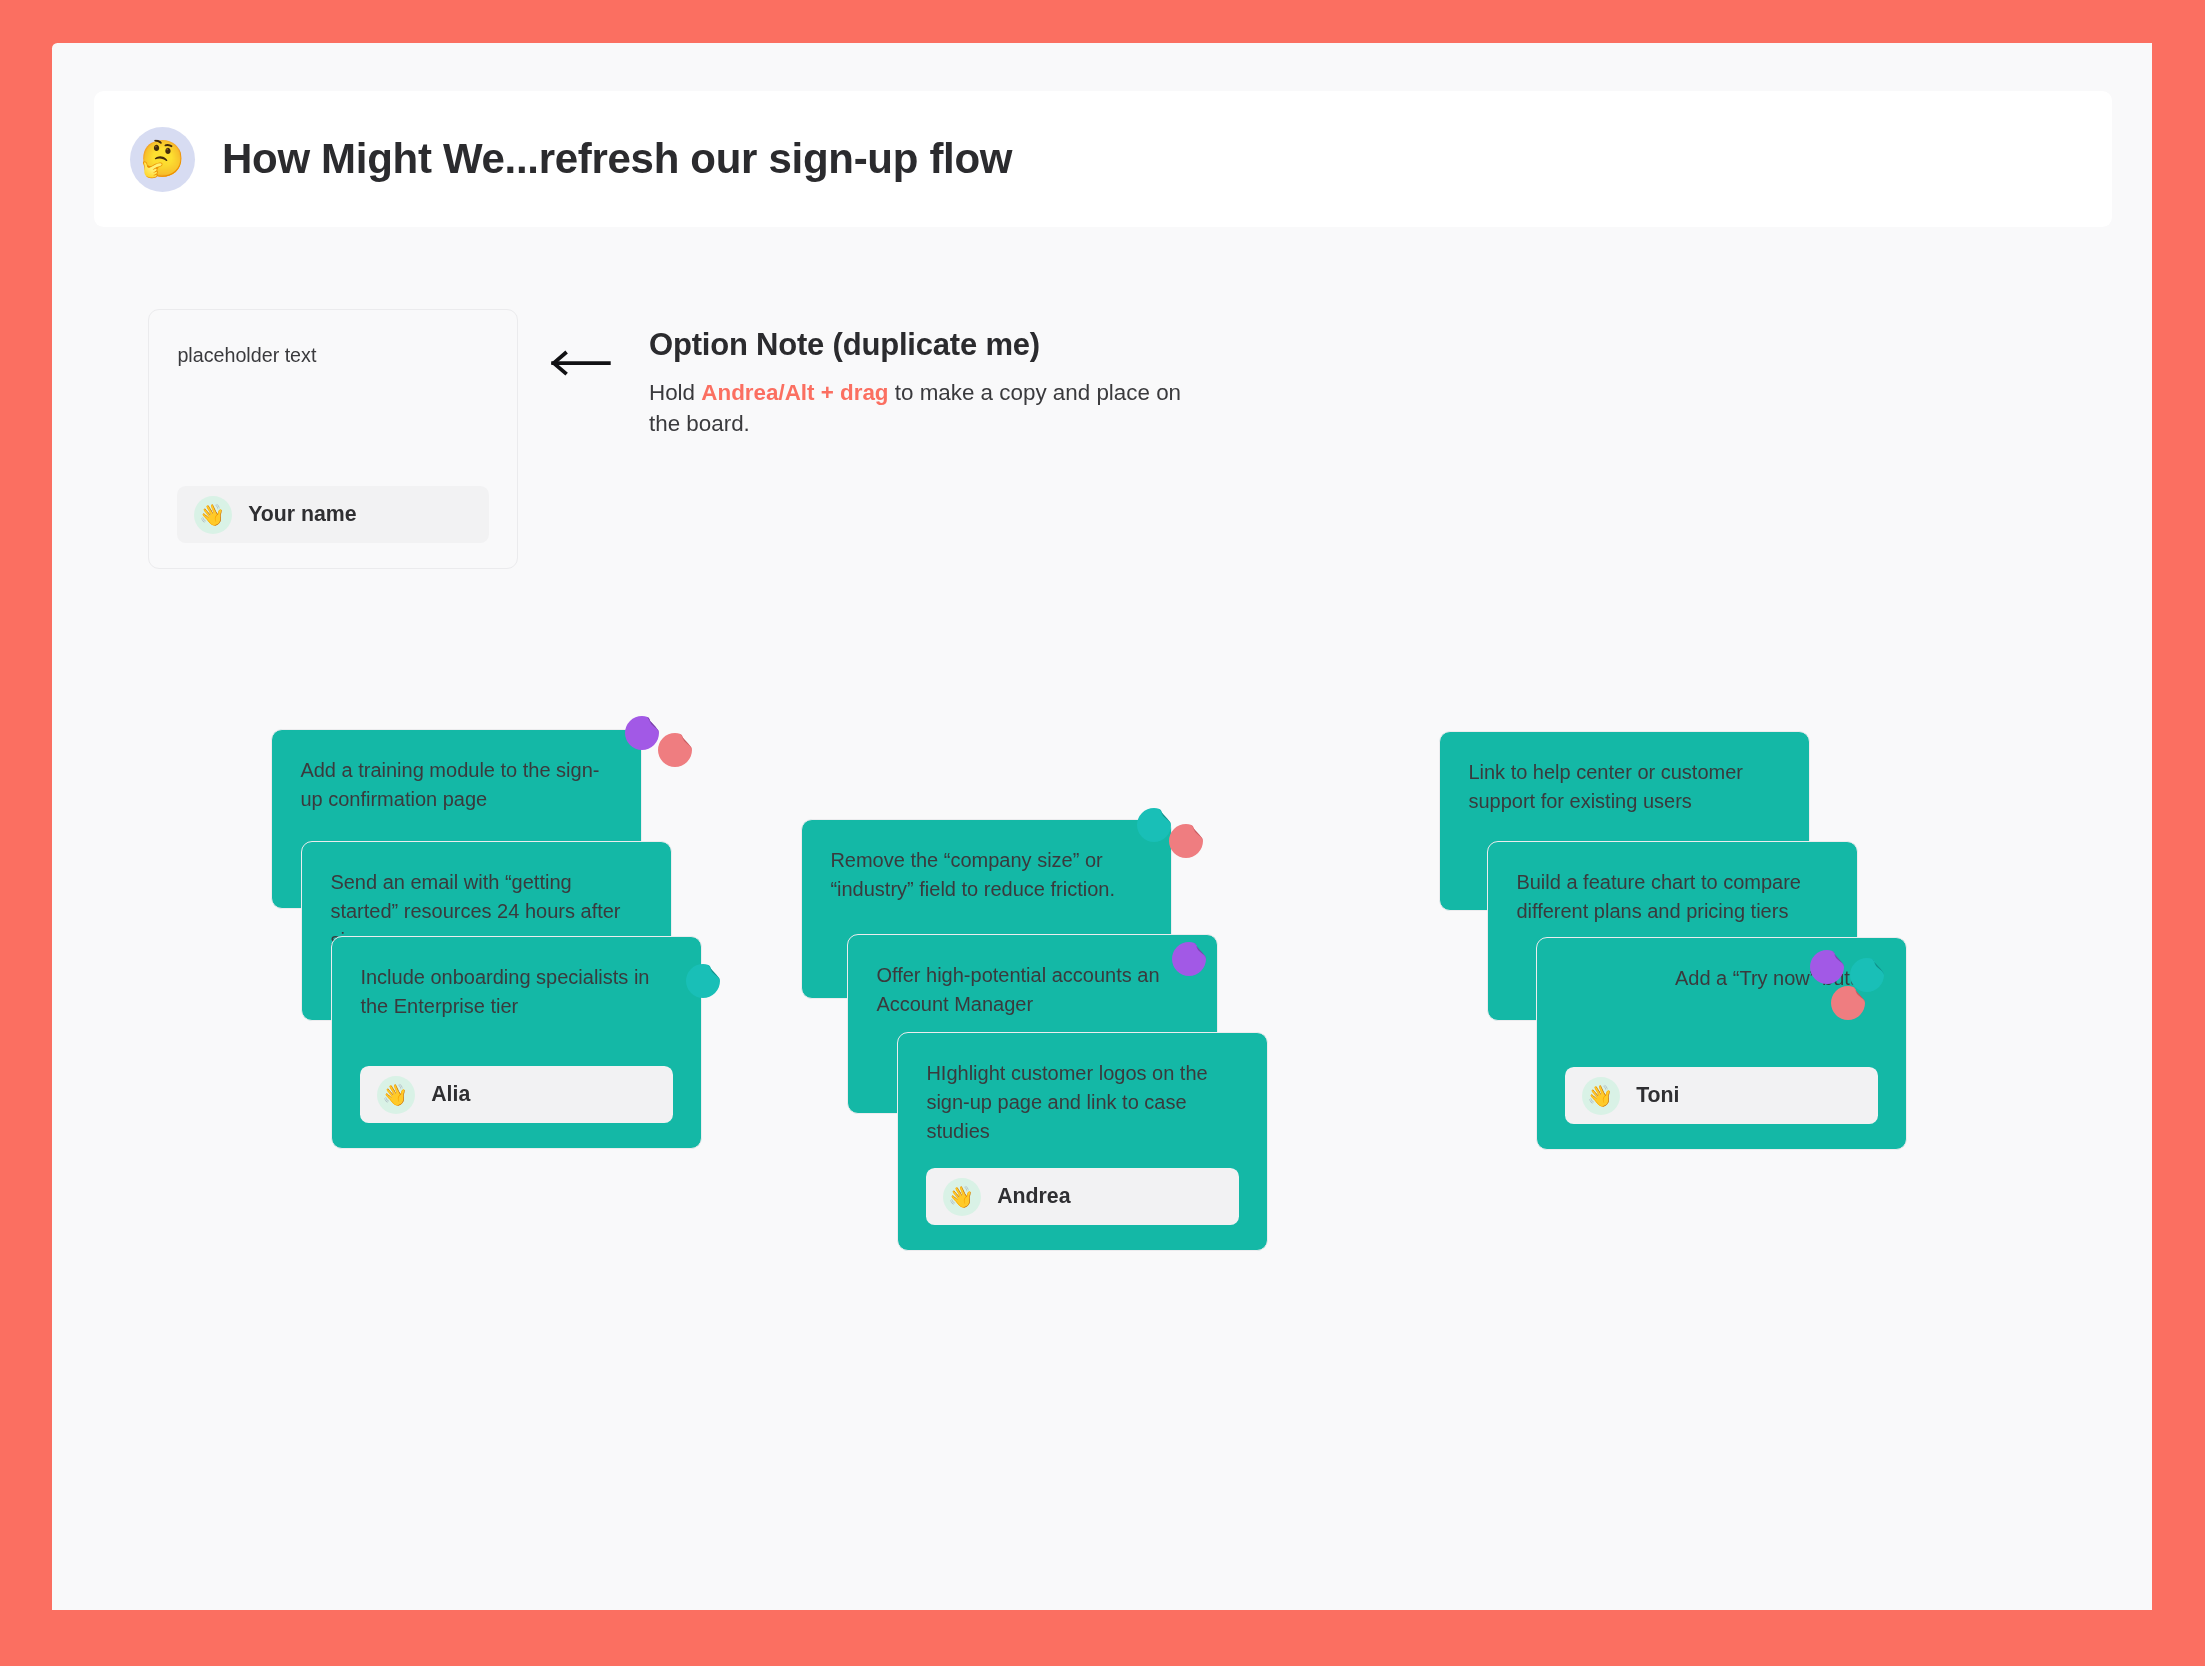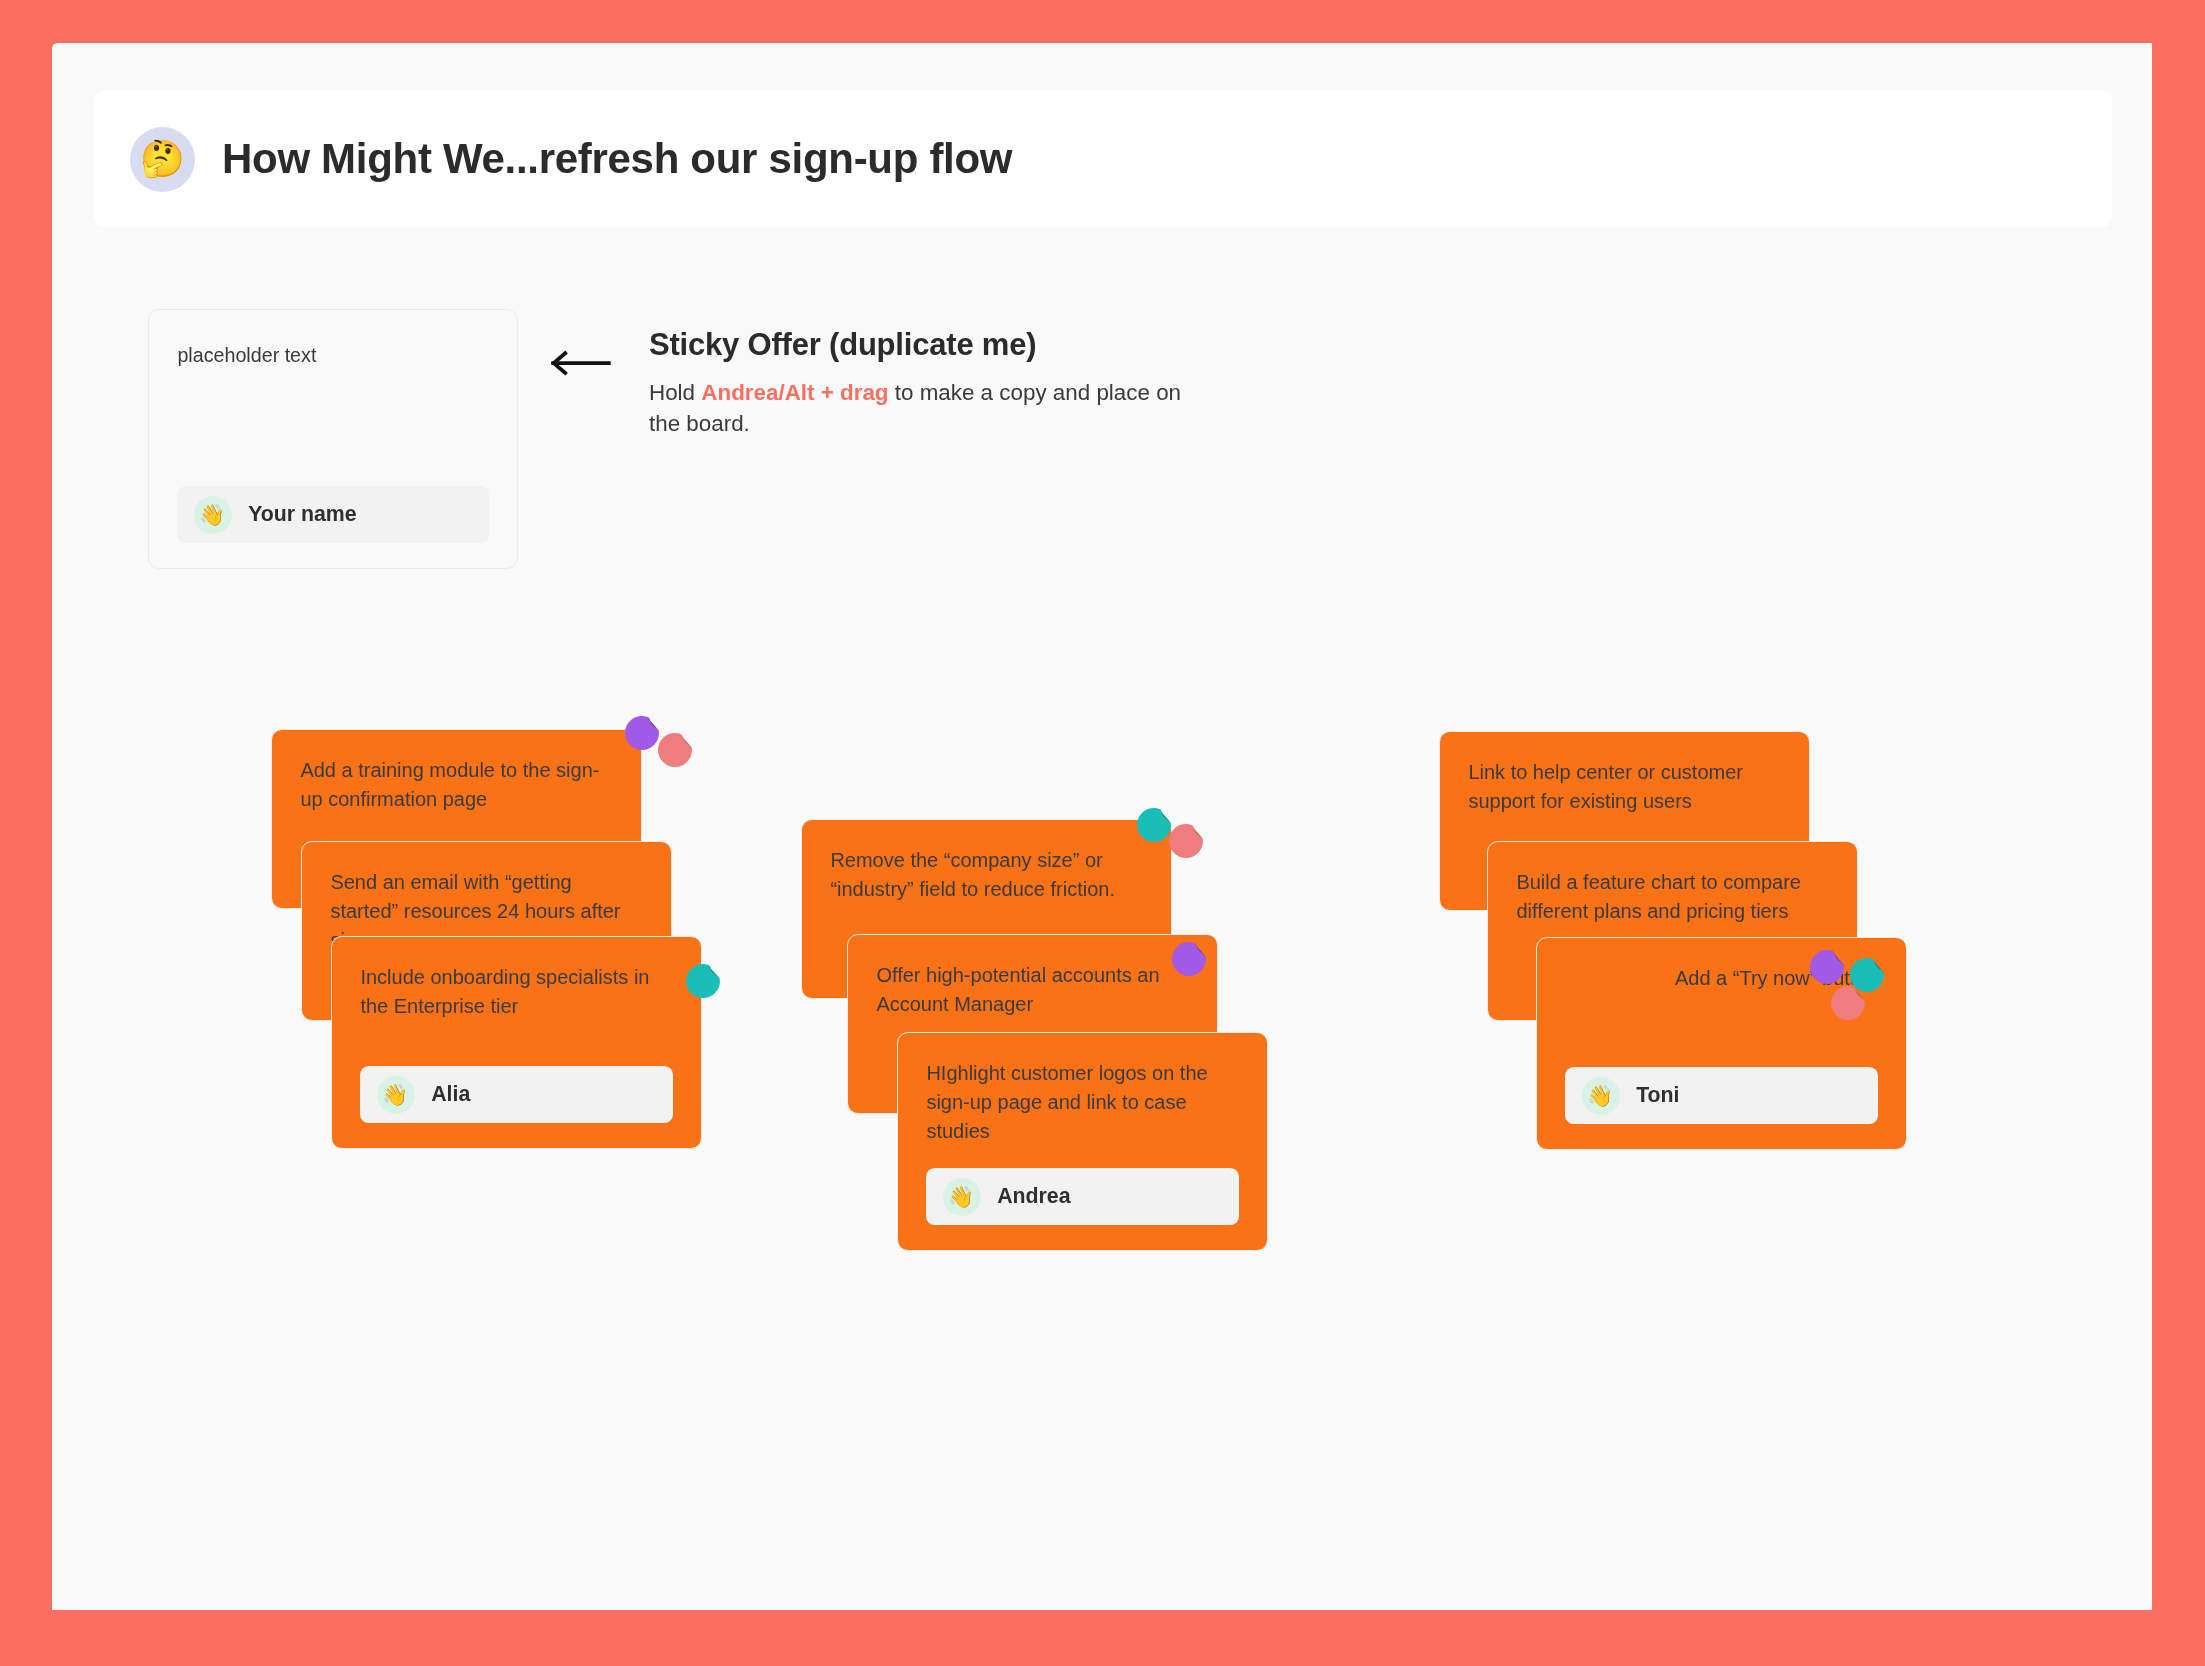--- a/index.html
+++ b/index.html
@@ -154,21 +154,21 @@
   }
   #callout-desc .hot {
     color: #FB6F61;
     font-weight: bold;
   }
 
   
   .cluster { position: absolute; }
   .sticky {
     position: absolute;
-    background: #f97316;
+    background: #14b8a6;
     border: 1.6px solid #ECECEE;
     border-radius: 11px;
     box-sizing: border-box;
     padding: 26px 28.4px 0 28.4px;
   }
   .sticky-text {
     font-size: 20px;
     line-height: 1.46;
     color: #3A3A3D;
   }
@@ -202,21 +202,21 @@
 
     <div id="callout">
       <div id="callout-row">
         <div id="callout-arrow">
           <svg viewBox="0 0 110 48" aria-hidden="true">
             <path d="M4 24 H106" stroke="#111113" stroke-width="7" fill="none" stroke-linecap="square"></path>
             <path d="M26 6 L5 24 L26 42" stroke="#111113" stroke-width="7" fill="none" stroke-linecap="square" stroke-linejoin="miter"></path>
           </svg>
         </div>
         <div id="callout-body">
-          <div id="callout-title">Sticky Offer (duplicate me)</div>
+          <div id="callout-title">Option Note (duplicate me)</div>
           <div id="callout-desc">
             <span>Hold </span><span class="hot">Andrea/Alt + drag</span><span> to make a copy and place on the board.</span>
           </div>
         </div>
       </div>
     </div>
 
     <div class="cluster" id="cluster-left" style="left:0;top:0;width:100%;height:100%;">
 
       <div class="sticky" style="left:219px; top:686px; width:371px; height:180px;">

